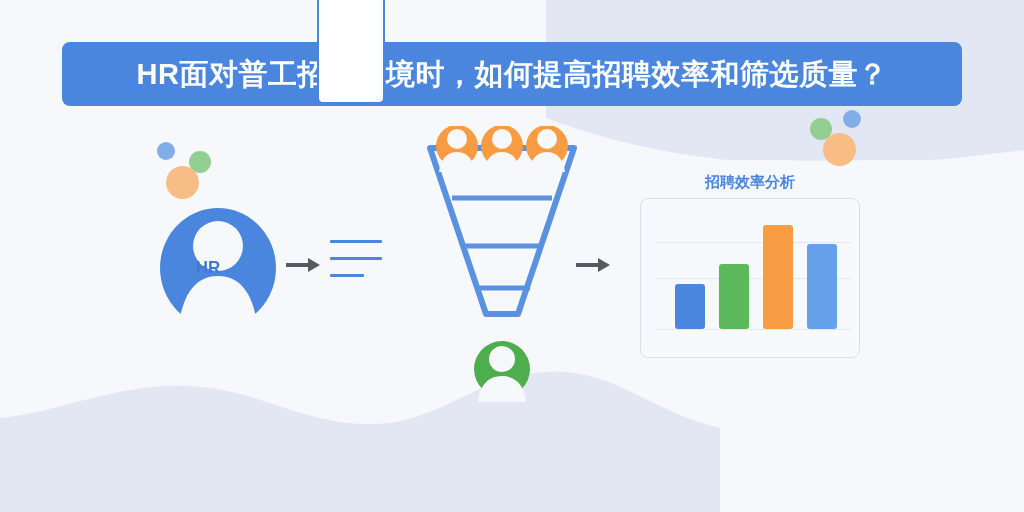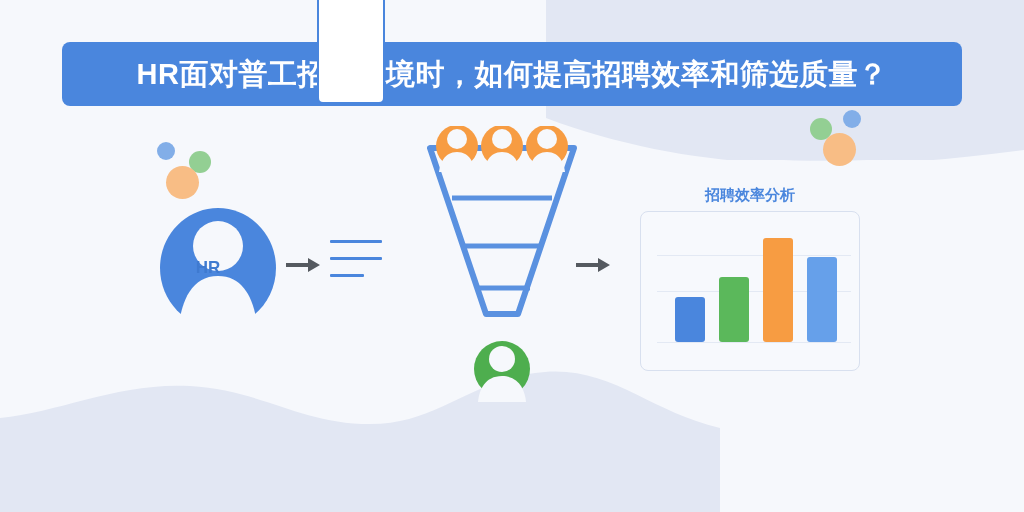--- a/index.html
+++ b/index.html
@@ -117,21 +117,21 @@
     top: 126px;
     width: 160px;
     height: 280px;
     z-index: 4;
   }
 
   
   #chart-panel {
     position: absolute;
     left: 640px;
-    top: 187px;
+    top: 174px;
     width: 220px;
     height: 192px;
     z-index: 4;
   }
   #chart-title {
     text-align: center;
     color: #4a86dd;
     font-size: 15px;
     font-weight: bold;
     margin: 0 0 9px 0;

